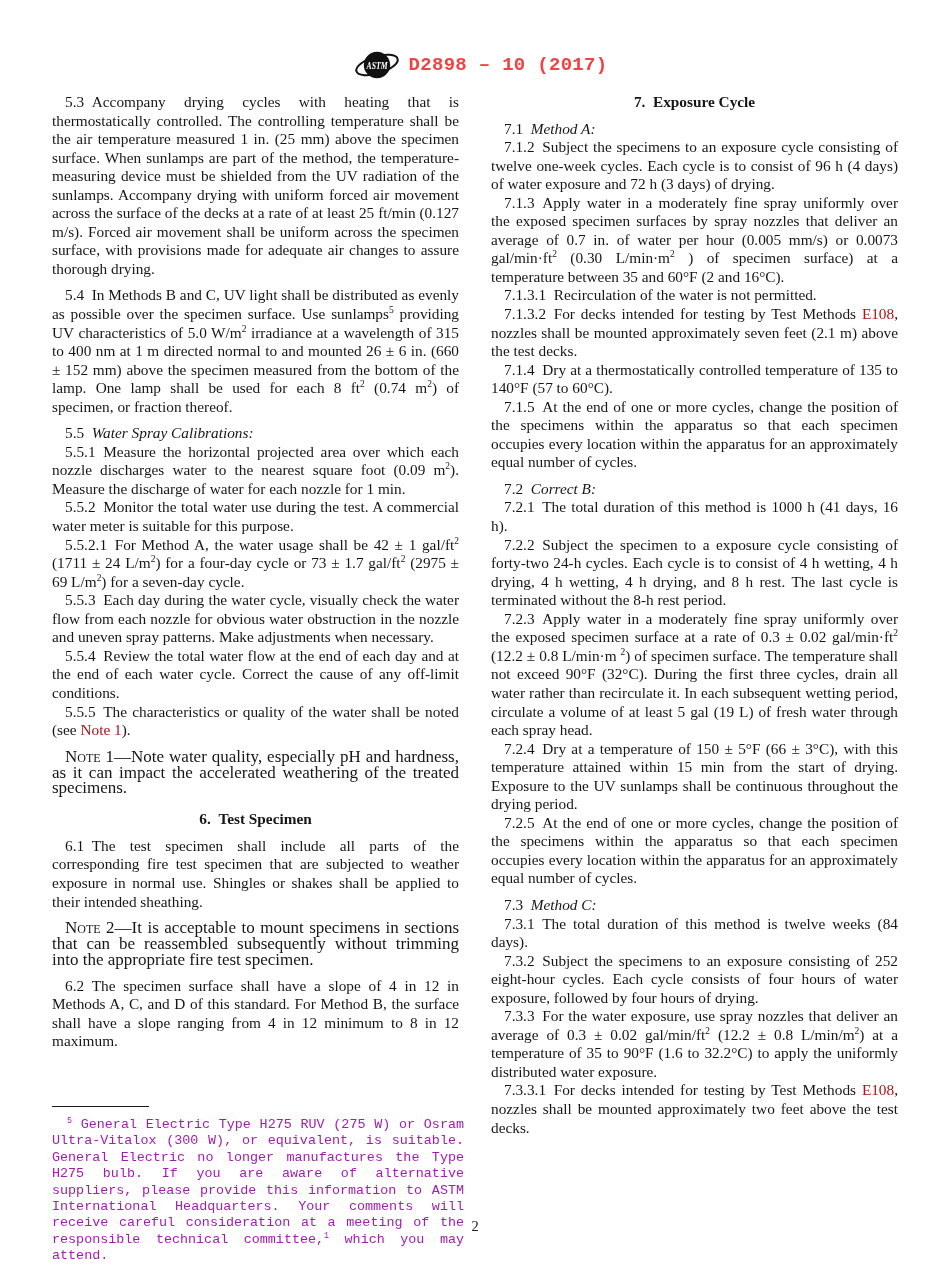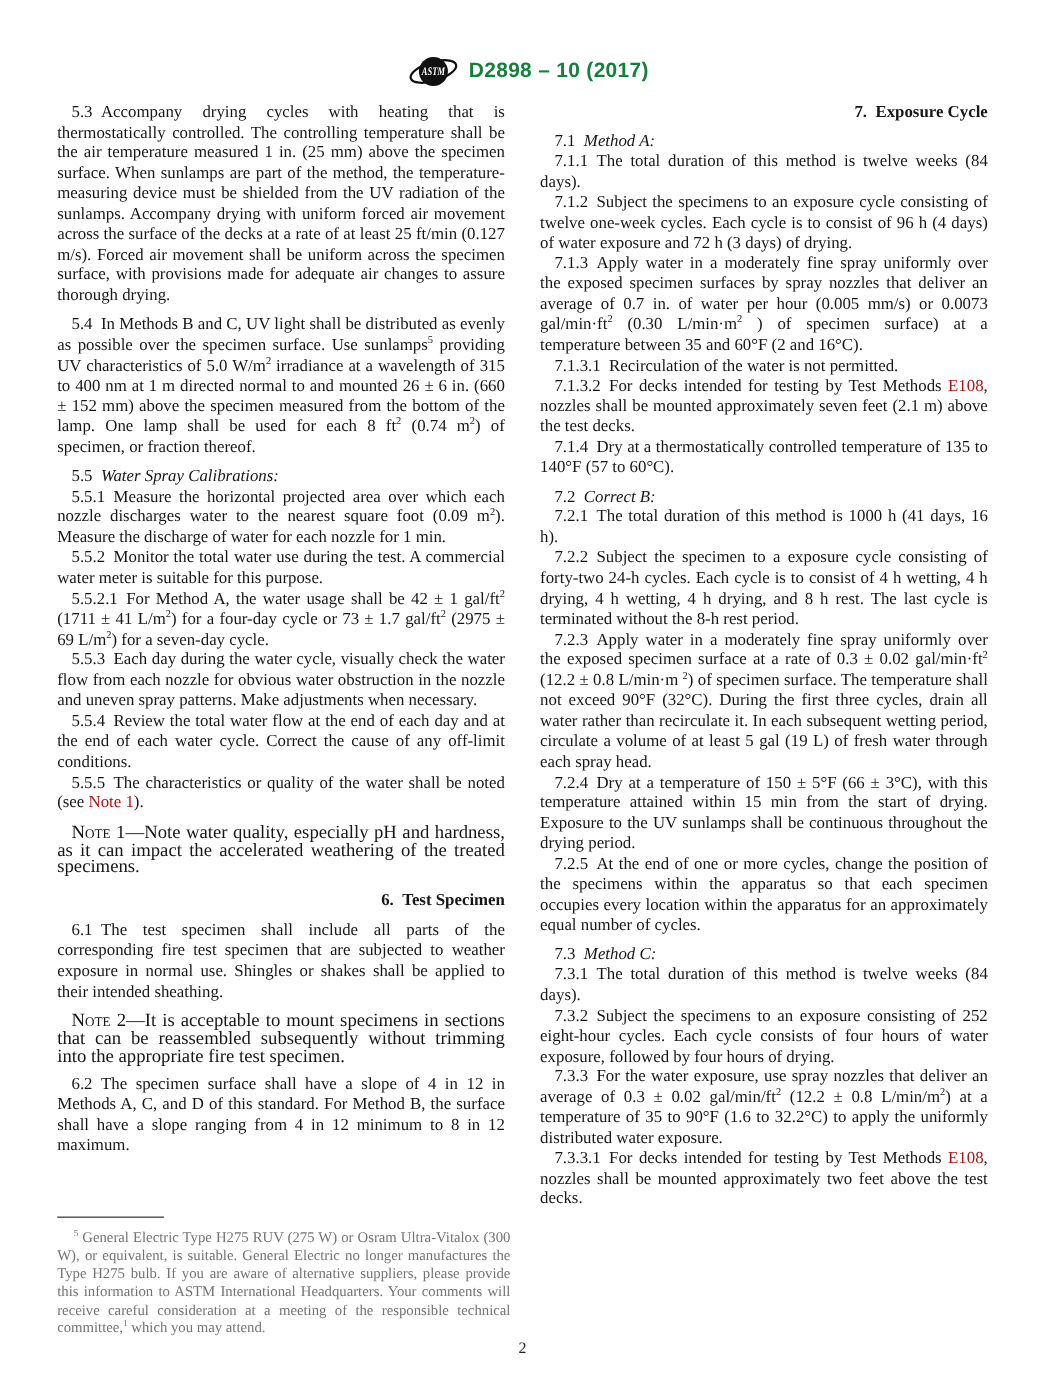--- a/index.html
+++ b/index.html
@@ -7,48 +7,48 @@
   .page {
     position:relative; width:950px; height:1272px; background:#fff;
     font-family:"Liberation Serif", serif; color:#161616; overflow:hidden;
   }
   .header {
     position:absolute; top:48px; left:0; width:100%;
     display:flex; justify-content:center; align-items:center; gap:9px;padding-left:11px;
   }
   .logo { width:46px; height:34px; flex:0 0 auto; }
   .doc-number {
-    font-family:Liberation Sans, sans-serif; font-weight:bold;
-    font-size:19px; letter-spacing:0.3px; color:#15803d;
+    font-family:Liberation Mono, monospace; font-weight:bold;
+    font-size:19px; letter-spacing:0.3px; color:#ef4444;
   }
   .columns {
     position:absolute; top:93px; left:52px; width:846px;
     display:flex; gap:32px;
   }
   .col {
     width:410.5px; font-size:15.3px; line-height:18.55px;
     text-align:justify; color:#161616;
   }
   .block { text-indent:13px; }
   .block.heading {
-    font-weight:bold; text-indent:0; text-align:right;
+    font-weight:bold; text-indent:0; text-align:center;
     margin:14px 0 8px 0;
   }
   .block.heading.first { margin-top:0; }
   .block.spaced { margin-top:8px; }
   .block.note {
     font-size:17px; line-height:15.9px; margin:9px 0 9px 0;
   }
   .it { font-style:italic; }
   .sc { font-variant:small-caps; }
   sup { font-size:0.62em; line-height:0; vertical-align:super; }
   .link { color:var(--link-color, #b01116); }
   .footnote {
     position:absolute; left:52px; top:1106px; width:412px;
-    font-size:13.4px; line-height:16.4px; text-align:justify; color:#737373;
+    font-size:13.4px; line-height:16.4px; text-align:justify; color:#a21caf;font-family:Liberation Mono, monospace;
   }
   .fn-rule { width:97px; border-top:1.4px solid #1a1a1a; margin-bottom:10px; }
   .fn-text { text-indent:15px; }
   .page-number {
     position:absolute; top:1218px; left:0; width:100%;
     text-align:center; font-size:14.5px; color:#222;
   }
 </style>
 </head>
 <body>
@@ -64,39 +64,39 @@
     <div class="doc-number">D2898 – 10 (2017)</div>
   </div>
 
   <div class="columns">
     <div class="col" id="col-left">
         <div class="block para"><span>5.3 Accompany drying cycles with heating that is thermostatically controlled. The controlling temperature shall be the air temperature measured 1 in. (25 mm) above the specimen surface. When sunlamps are part of the method, the temperature-measuring device must be shielded from the UV radiation of the sunlamps. Accompany drying with uniform forced air movement across the surface of the decks at a rate of at least 25 ft/min (0.127 m/s). Forced air movement shall be uniform across the specimen surface, with provisions made for adequate air changes to assure thorough drying.</span></div>
         <div class="block para spaced"><span>5.4 In Methods B and C, UV light shall be distributed as evenly as possible over the specimen surface. Use sunlamps</span><sup>5</sup><span> providing UV characteristics of 5.0 W/m</span><sup>2</sup><span> irradiance at a wavelength of 315 to 400 nm at 1 m directed normal to and mounted 26 ± 6 in. (660 ± 152 mm) above the specimen measured from the bottom of the lamp. One lamp shall be used for each 8 ft</span><sup>2</sup><span> (0.74 m</span><sup>2</sup><span>) of specimen, or fraction thereof.</span></div>
         <div class="block para spaced"><span>5.5 </span><span class="it">Water Spray Calibrations:</span></div>
         <div class="block para"><span>5.5.1 Measure the horizontal projected area over which each nozzle discharges water to the nearest square foot (0.09 m</span><sup>2</sup><span>). Measure the discharge of water for each nozzle for 1 min.</span></div>
         <div class="block para"><span>5.5.2 Monitor the total water use during the test. A commercial water meter is suitable for this purpose.</span></div>
-        <div class="block para"><span>5.5.2.1 For Method A, the water usage shall be 42 ± 1 gal/ft</span><sup>2</sup><span> (1711 ± 41 L/m</span><sup>2</sup><span>) for a four-day cycle or 73 ± 1.7 gal/ft</span><sup>2</sup><span> (2975 ± 69 L/m</span><sup>2</sup><span>) for a seven-day cycle.</span></div>
+        <div class="block para"><span>5.5.2.1 For Method A, the water usage shall be 42 ± 1 gal/ft</span><sup>2</sup><span> (1711 ± 24 L/m</span><sup>2</sup><span>) for a four-day cycle or 73 ± 1.7 gal/ft</span><sup>2</sup><span> (2975 ± 69 L/m</span><sup>2</sup><span>) for a seven-day cycle.</span></div>
         <div class="block para"><span>5.5.3 Each day during the water cycle, visually check the water flow from each nozzle for obvious water obstruction in the nozzle and uneven spray patterns. Make adjustments when necessary.</span></div>
         <div class="block para"><span>5.5.4 Review the total water flow at the end of each day and at the end of each water cycle. Correct the cause of any off-limit conditions.</span></div>
         <div class="block para"><span>5.5.5 The characteristics or quality of the water shall be noted (see </span><span class="link">Note 1</span><span>).</span></div>
         <div class="block note"><span class="sc">Note 1—</span><span>Note water quality, especially pH and hardness, as it can impact the accelerated weathering of the treated specimens.</span></div>
         <div class="block heading"><span>6. Test Specimen</span></div>
         <div class="block para"><span>6.1 The test specimen shall include all parts of the corresponding fire test specimen that are subjected to weather exposure in normal use. Shingles or shakes shall be applied to their intended sheathing.</span></div>
         <div class="block note"><span class="sc">Note 2—</span><span>It is acceptable to mount specimens in sections that can be reassembled subsequently without trimming into the appropriate fire test specimen.</span></div>
         <div class="block para"><span>6.2 The specimen surface shall have a slope of 4 in 12 in Methods A, C, and D of this standard. For Method B, the surface shall have a slope ranging from 4 in 12 minimum to 8 in 12 maximum.</span></div>
       </div>
     <div class="col" id="col-right">
         <div class="block heading first"><span>7. Exposure Cycle</span></div>
         <div class="block para"><span>7.1 </span><span class="it">Method A:</span></div>
-        <div class="block para"><span>7.1.1 The total duration of this method is twelve weeks (84 days).</span></div>
         <div class="block para"><span>7.1.2 Subject the specimens to an exposure cycle consisting of twelve one-week cycles. Each cycle is to consist of 96 h (4 days) of water exposure and 72 h (3 days) of drying.</span></div>
         <div class="block para"><span>7.1.3 Apply water in a moderately fine spray uniformly over the exposed specimen surfaces by spray nozzles that deliver an average of 0.7 in. of water per hour (0.005 mm/s) or 0.0073 gal/min·ft</span><sup>2</sup><span> (0.30 L/min·m</span><sup>2</sup><span> ) of specimen surface) at a temperature between 35 and 60°F (2 and 16°C).</span></div>
         <div class="block para"><span>7.1.3.1 Recirculation of the water is not permitted.</span></div>
         <div class="block para"><span>7.1.3.2 For decks intended for testing by Test Methods </span><span class="link">E108</span><span>, nozzles shall be mounted approximately seven feet (2.1 m) above the test decks.</span></div>
         <div class="block para"><span>7.1.4 Dry at a thermostatically controlled temperature of 135 to 140°F (57 to 60°C).</span></div>
+        <div class="block para"><span>7.1.5 At the end of one or more cycles, change the position of the specimens within the apparatus so that each specimen occupies every location within the apparatus for an approximately equal number of cycles.</span></div>
         <div class="block para spaced"><span>7.2 </span><span class="it">Correct B:</span></div>
         <div class="block para"><span>7.2.1 The total duration of this method is 1000 h (41 days, 16 h).</span></div>
         <div class="block para"><span>7.2.2 Subject the specimen to a exposure cycle consisting of forty-two 24-h cycles. Each cycle is to consist of 4 h wetting, 4 h drying, 4 h wetting, 4 h drying, and 8 h rest. The last cycle is terminated without the 8-h rest period.</span></div>
         <div class="block para"><span>7.2.3 Apply water in a moderately fine spray uniformly over the exposed specimen surface at a rate of 0.3 ± 0.02 gal/min·ft</span><sup>2</sup><span> (12.2 ± 0.8 L/min·m </span><sup>2</sup><span>) of specimen surface. The temperature shall not exceed 90°F (32°C). During the first three cycles, drain all water rather than recirculate it. In each subsequent wetting period, circulate a volume of at least 5 gal (19 L) of fresh water through each spray head.</span></div>
         <div class="block para"><span>7.2.4 Dry at a temperature of 150 ± 5°F (66 ± 3°C), with this temperature attained within 15 min from the start of drying. Exposure to the UV sunlamps shall be continuous throughout the drying period.</span></div>
         <div class="block para"><span>7.2.5 At the end of one or more cycles, change the position of the specimens within the apparatus so that each specimen occupies every location within the apparatus for an approximately equal number of cycles.</span></div>
         <div class="block para spaced"><span>7.3 </span><span class="it">Method C:</span></div>
         <div class="block para"><span>7.3.1 The total duration of this method is twelve weeks (84 days).</span></div>
         <div class="block para"><span>7.3.2 Subject the specimens to an exposure consisting of 252 eight-hour cycles. Each cycle consists of four hours of water exposure, followed by four hours of drying.</span></div>
         <div class="block para"><span>7.3.3 For the water exposure, use spray nozzles that deliver an average of 0.3 ± 0.02 gal/min/ft</span><sup>2</sup><span> (12.2 ± 0.8 L/min/m</span><sup>2</sup><span>) at a temperature of 35 to 90°F (1.6 to 32.2°C) to apply the uniformly distributed water exposure.</span></div>

